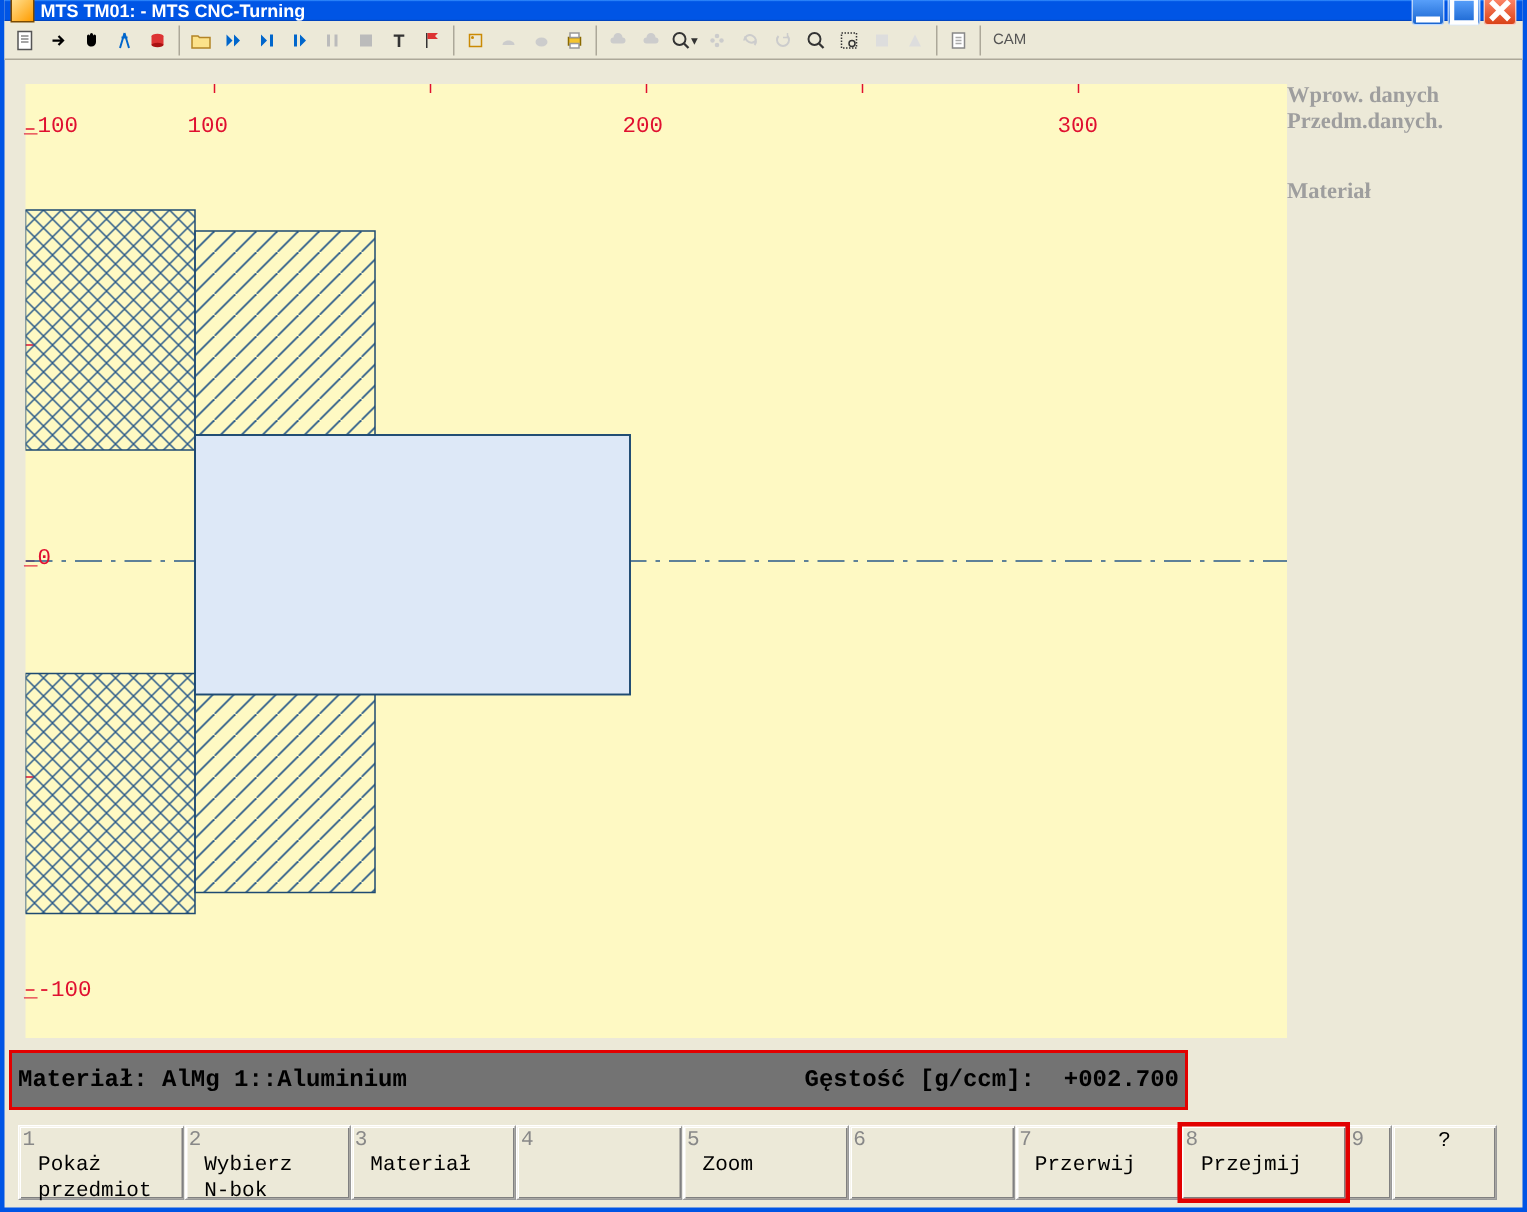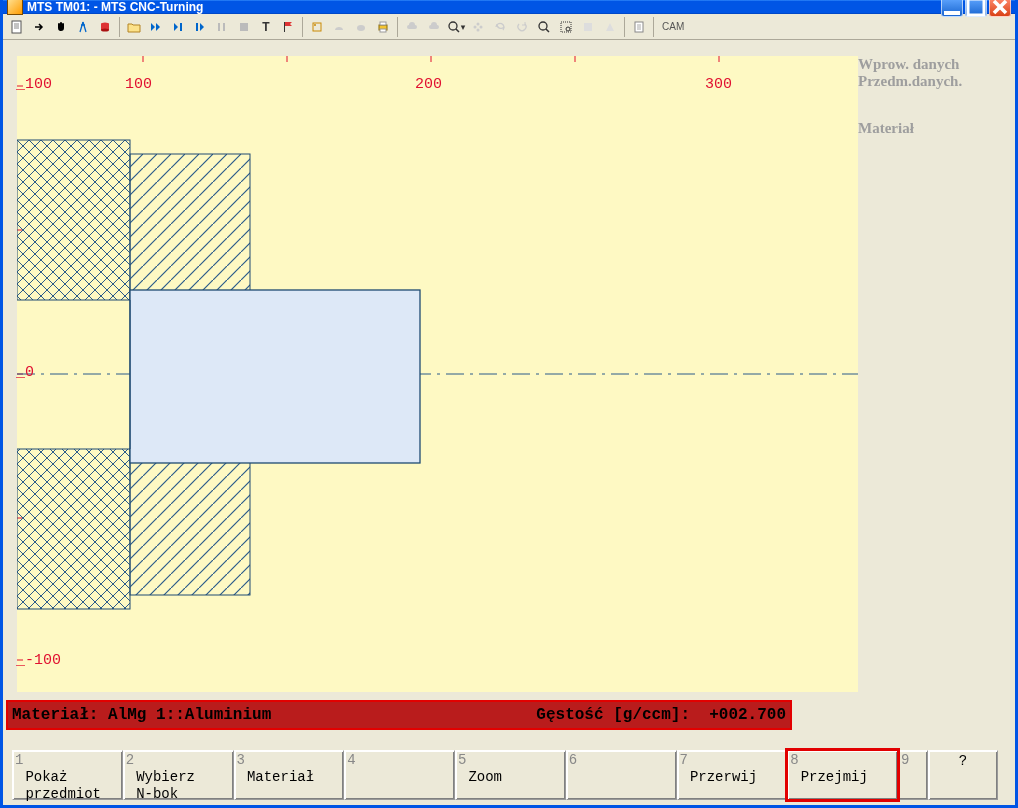--- a/index.html
+++ b/index.html
@@ -89,23 +89,23 @@
     font-family:Liberation Serif, serif;
     font-size:15px;
   }
   .rpanel .hdr{color:#9e9e9e;font-weight:bold;line-height:17px;}
   .rpanel .lbl{color:#9e9e9e;font-weight:bold;margin-top:30px;}
   .rpanel .valbox{border:2px solid #e20000;padding:1px 3px;margin-top:1px;line-height:18px;}
   .rpanel .val{color:#000;font-weight:bold;}
   .rpanel .val2{color:#9e9e9e;font-weight:bold;}
   
   .matbar{
-    position:absolute;left:0;top:648px;width:786px;height:30px;
+    position:absolute;left:0;top:648px;width:786px;height:40px;
     border:2px solid #e20000;
-    background:#b91c1c;
+    background:#737373;
     display:flex;align-items:center;
     font-family:"Courier New",monospace;
     font-size:16px;font-weight:bold;color:#000;
     padding:0 4px;
   }
   .matbar .dens{margin-left:auto;}
   
   .fbar{
     position:absolute;left:6px;right:2px;bottom:2px;height:50px;
     display:flex;align-items:stretch;gap:0;

